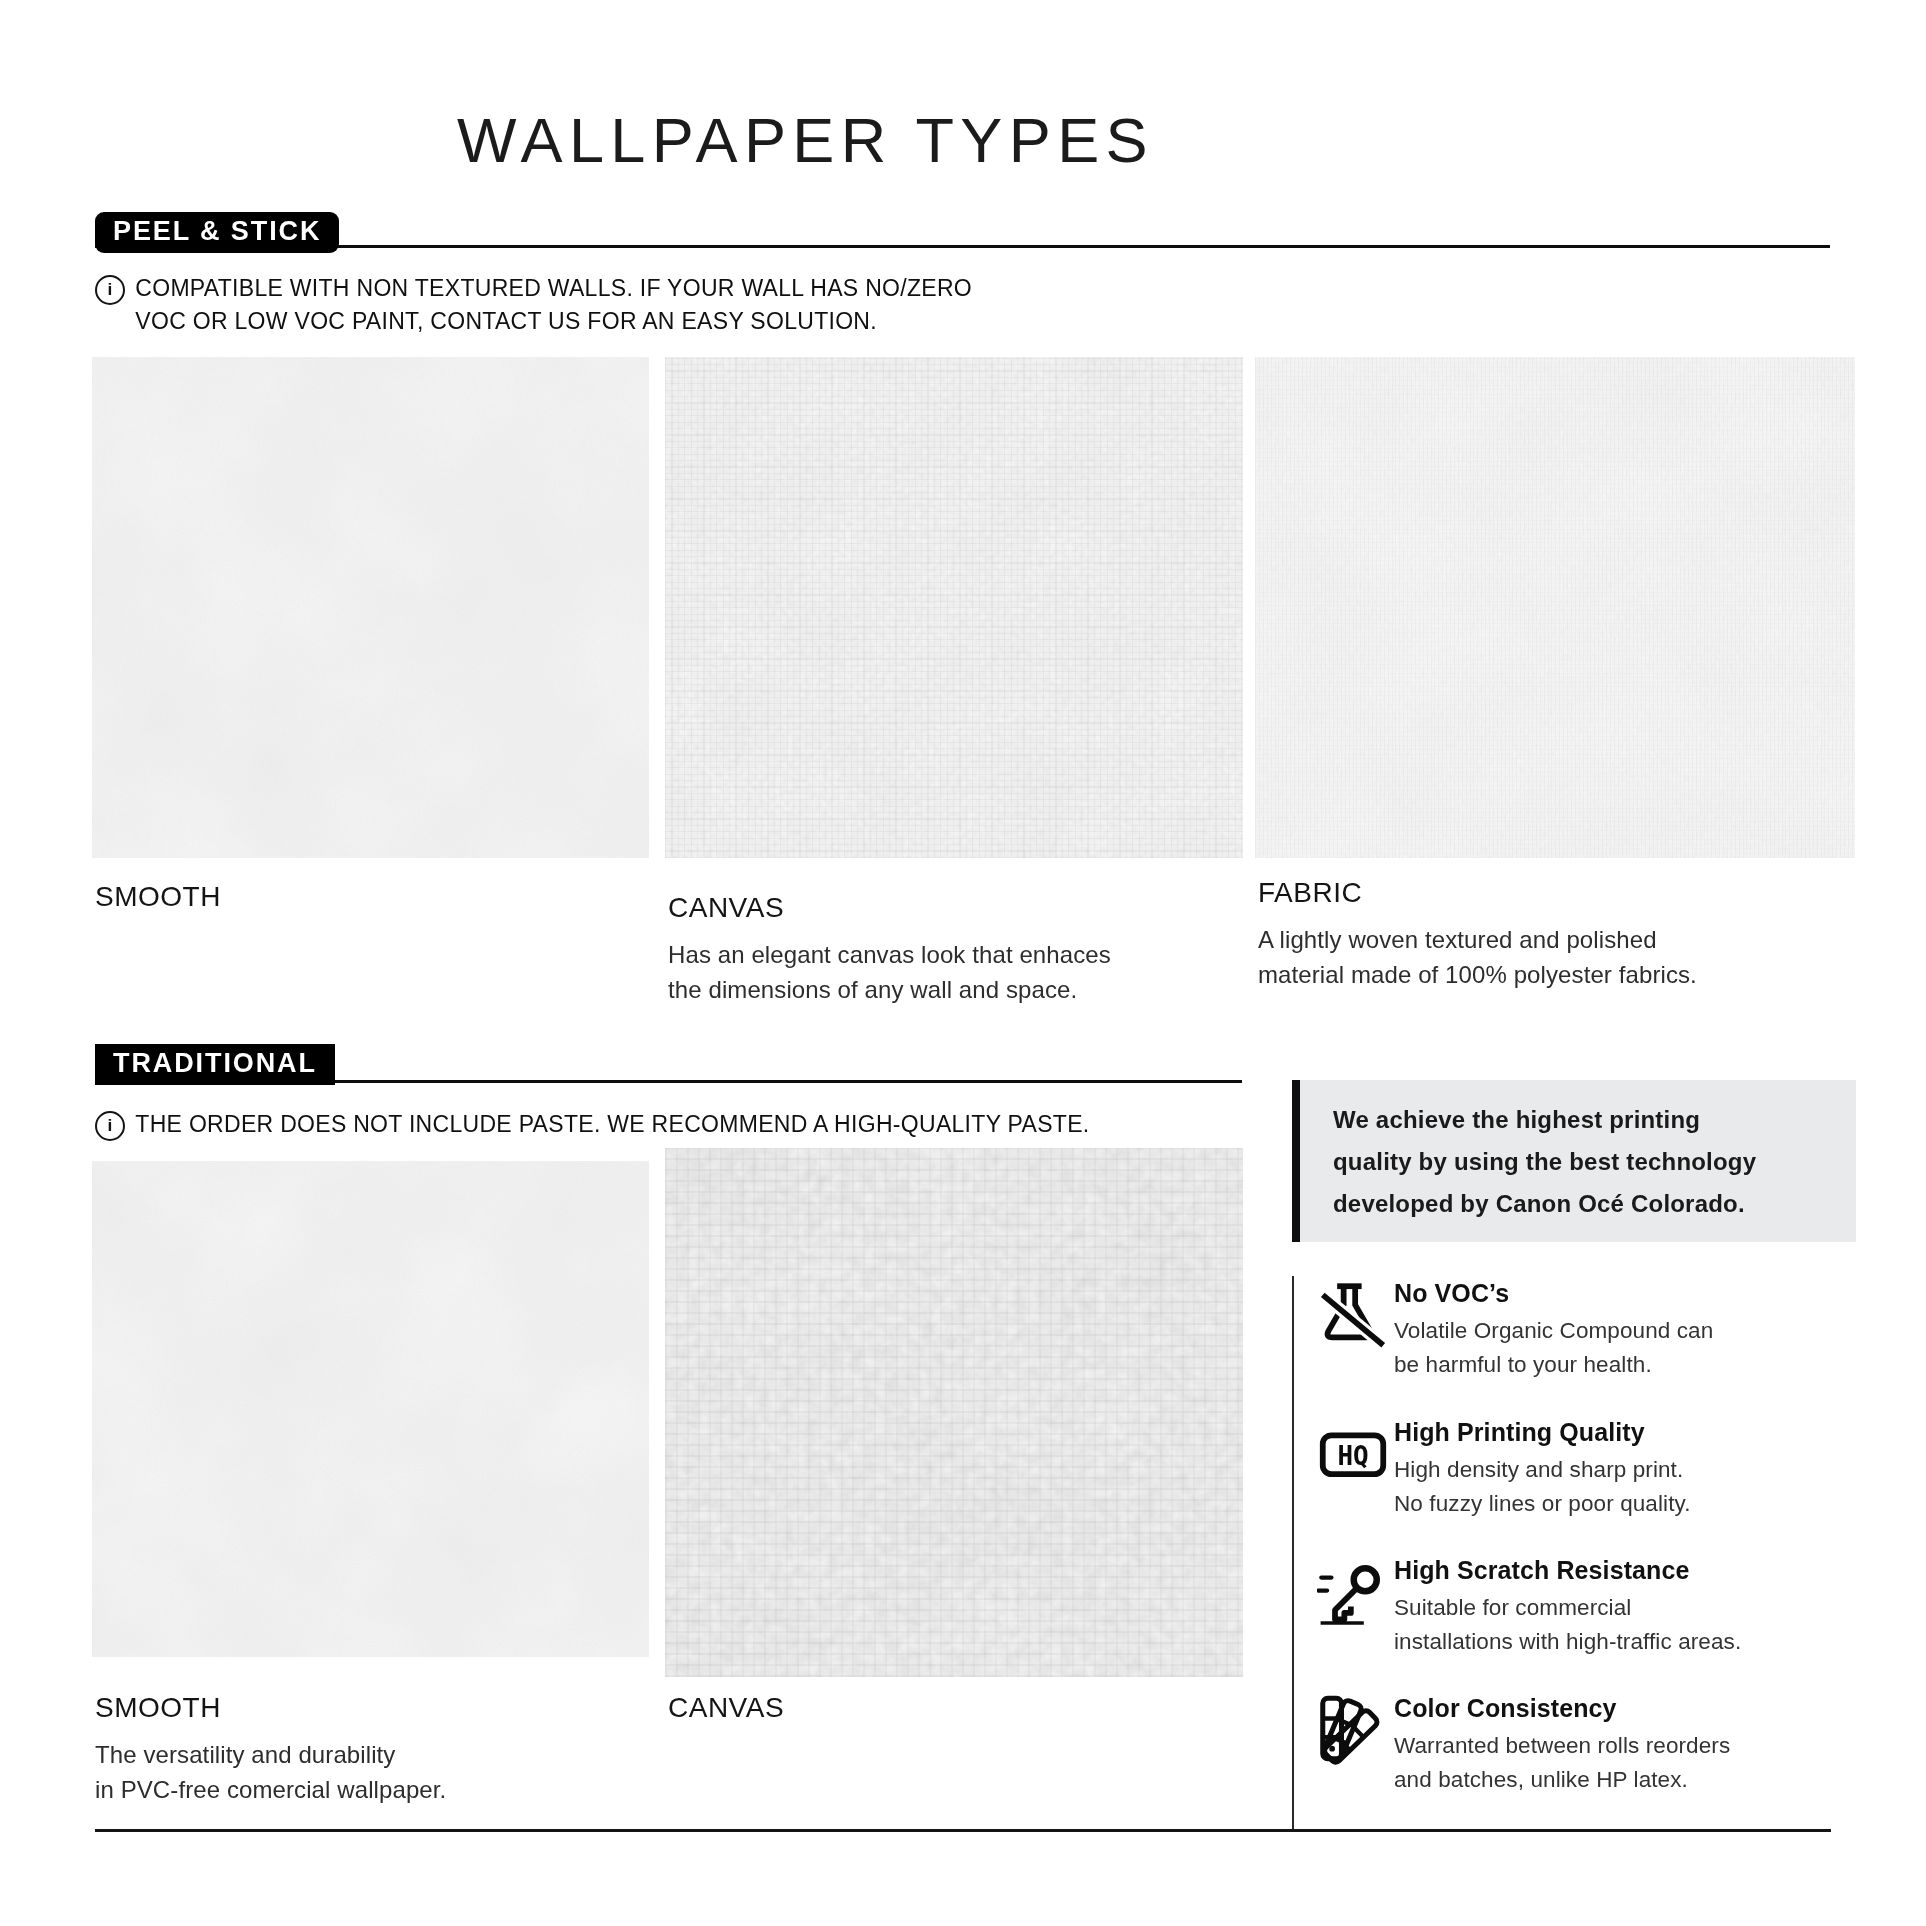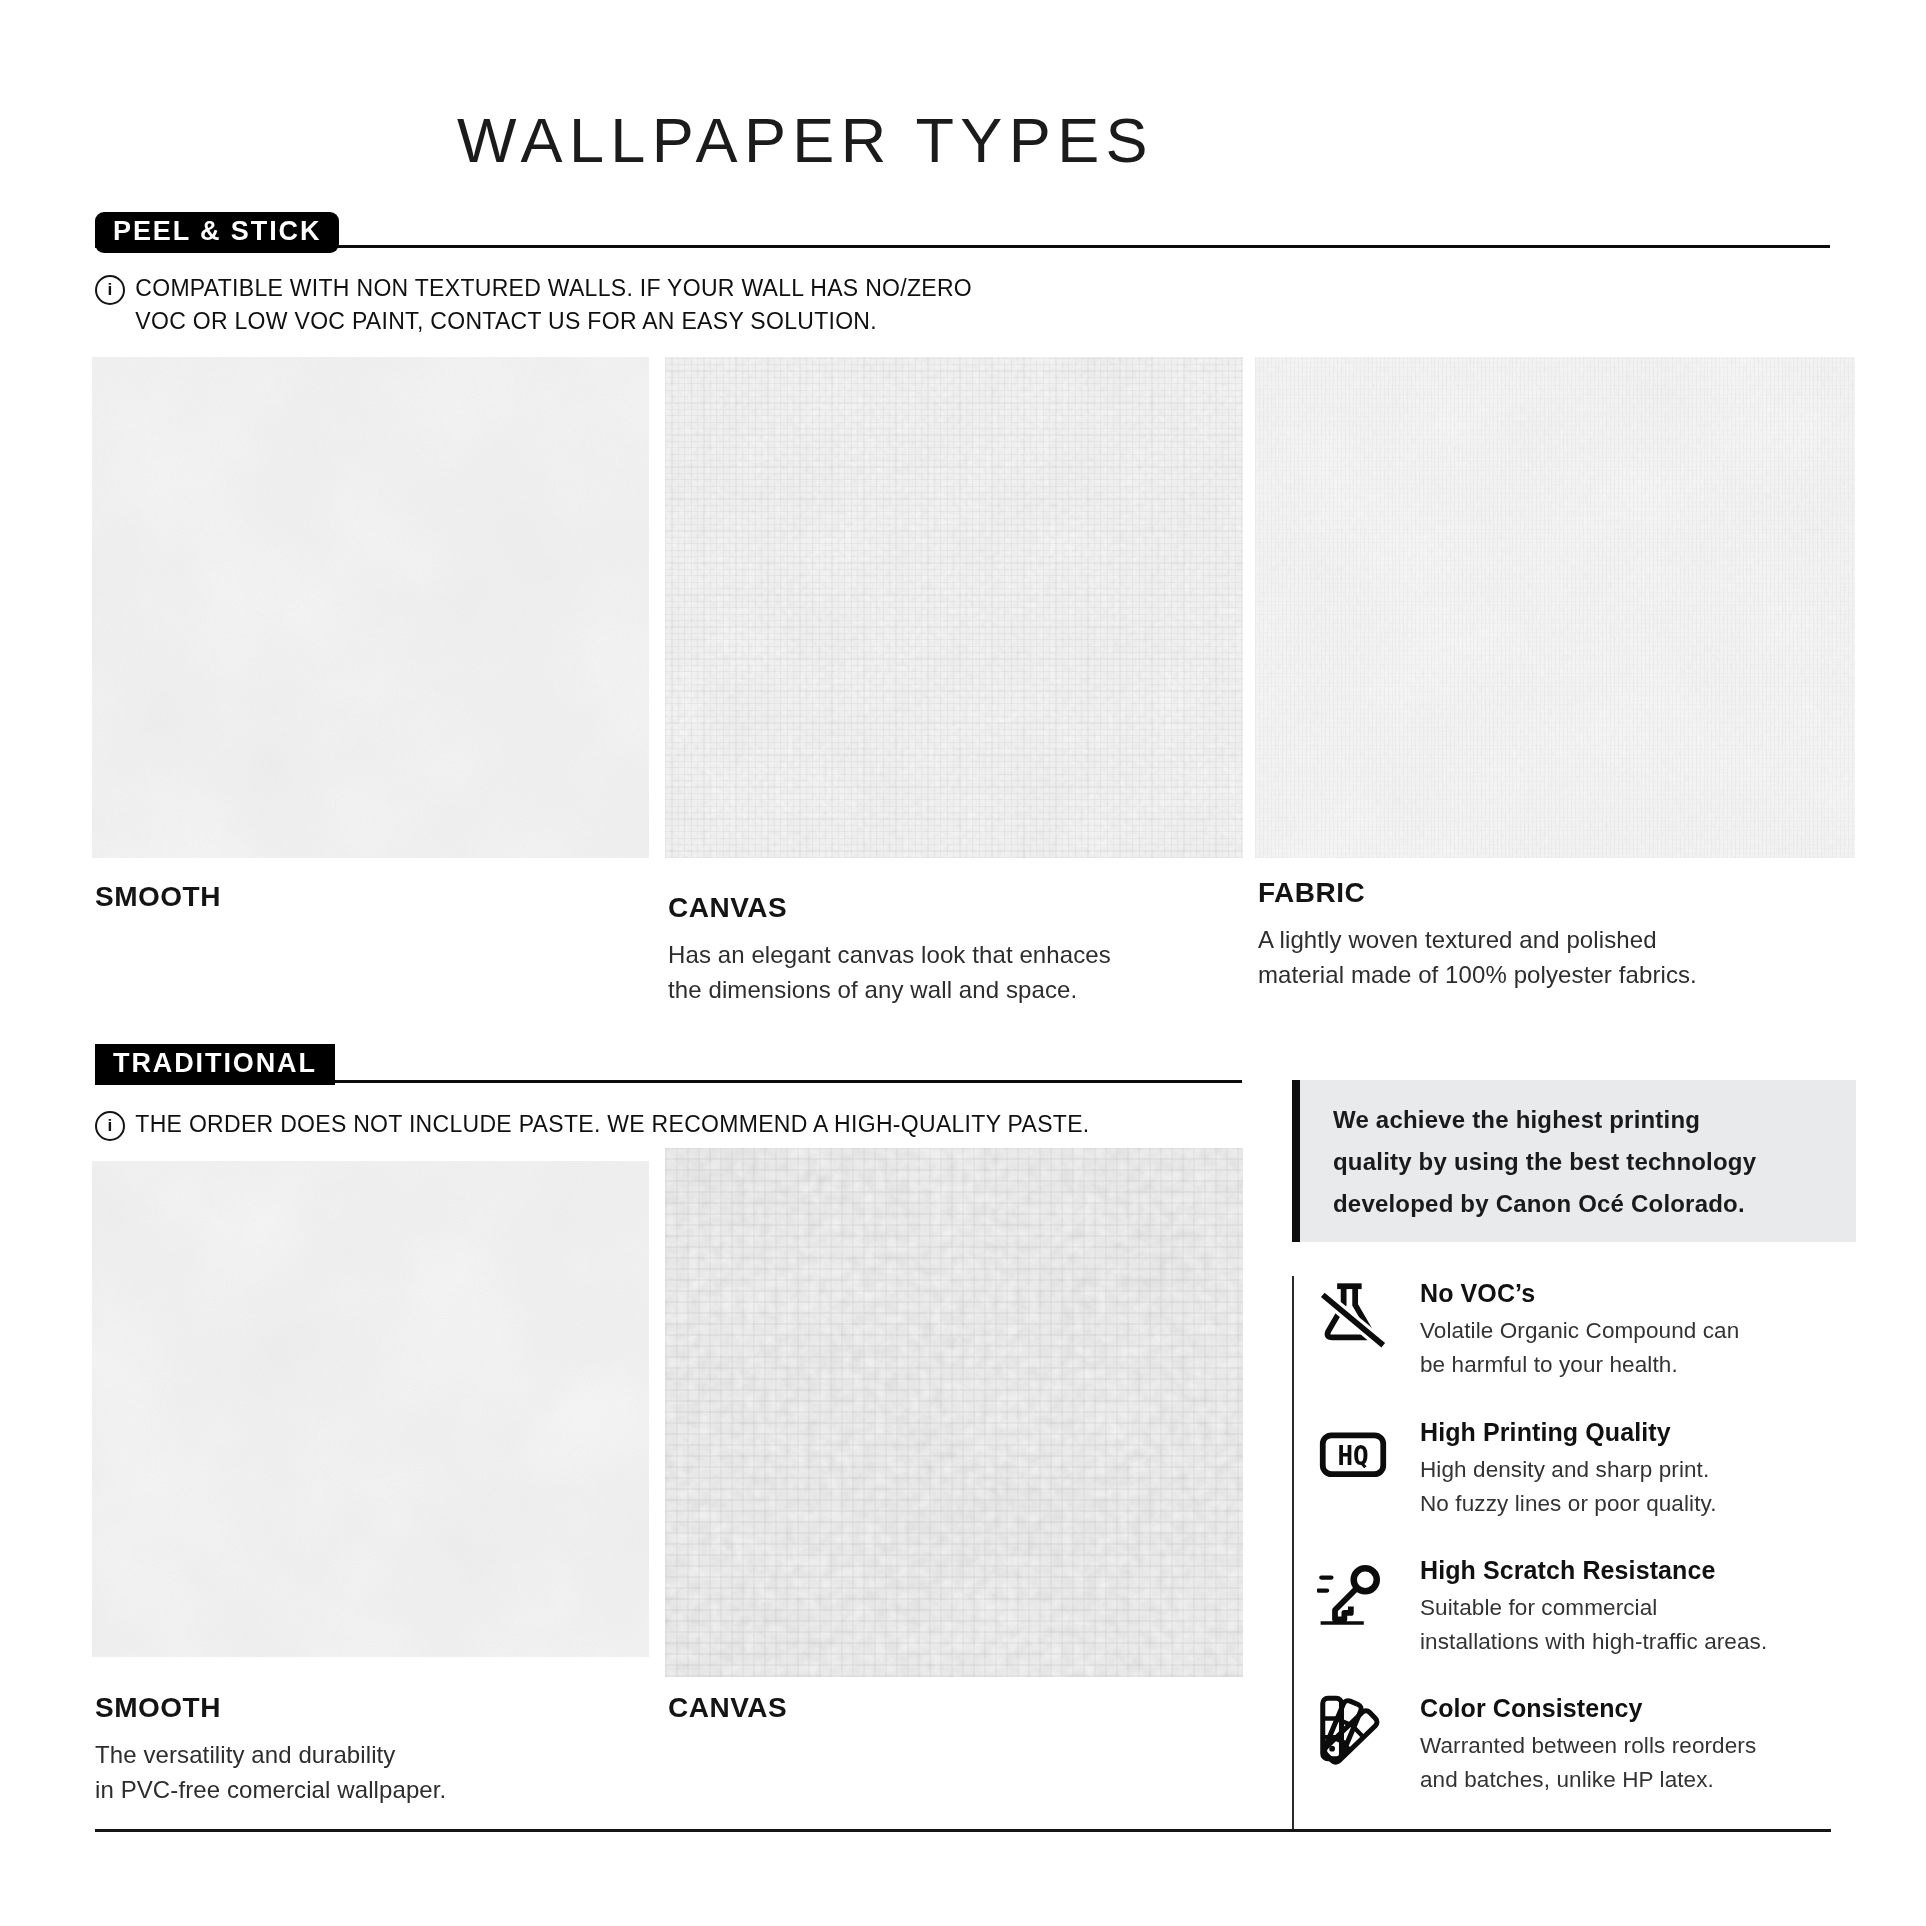--- a/index.html
+++ b/index.html
@@ -62,42 +62,42 @@
   }
   .sw-s1{left:92px;top:357px;width:557px;height:501px;}
   .sw-c1{left:665px;top:357px;width:578px;height:501px;}
   .sw-f1{left:1255px;top:357px;width:600px;height:501px;}
   .sw-s2{left:92px;top:1161px;width:557px;height:496px;}
   .sw-c2{left:665px;top:1148px;width:578px;height:529px;}
 
   
   .caption{position:absolute;}
   .caption h3{
-    margin:0;font-size:28px;font-weight:700;letter-spacing:0.5px;color:#141414;
+    margin:0;font-size:28px;font-weight:400;letter-spacing:0.5px;color:#141414;
   }
   .caption p{
     margin:14px 0 0 0;font-size:24px;line-height:1.45;color:#2d2d2d;letter-spacing:0.1px;
   }
   .cap-s1{left:95px;top:881px;width:557px;}
   .cap-c1{left:668px;top:892px;width:578px;}
   .cap-f1{left:1258px;top:877px;width:600px;}
   .cap-s2{left:95px;top:1692px;width:557px;}
   .cap-c2{left:668px;top:1692px;width:578px;}
 
   
   .qbox{
     position:absolute;left:1292px;top:1080px;width:564px;box-sizing:border-box;
     background:#e9eaec;border-left:8.3px solid #0f0f0f;
     padding:19px 26px 18px 33px;
     font-size:24px;line-height:1.74;color:#1a1a1a;letter-spacing:0.2px;font-weight:bold;
   }
 
   
   .vline{position:absolute;left:1292px;top:1276px;width:1.9px;height:553px;background:#2a2a2a;}
-  .feature{position:absolute;left:1317px;width:544px;display:flex;gap:26px;}
+  .feature{position:absolute;left:1317px;width:544px;display:flex;}
   .f1{top:1279px;} .f2{top:1418px;} .f3{top:1556px;} .f4{top:1694px;}
   .ficon{flex:0 0 77px;height:77px;}
   .ficon svg{width:72px;height:72px;display:block;}
   .ftext{flex:1;}
   .ftext h4{margin:0;font-size:25px;font-weight:700;color:#111;letter-spacing:0.1px;}
   .ftext p{margin:6.4px 0 0 0;font-size:22.5px;line-height:1.5;color:#333;letter-spacing:0.1px;}
 
   .ic{stroke:#0c0c0c;fill:none;}
 </style>
 </head>

